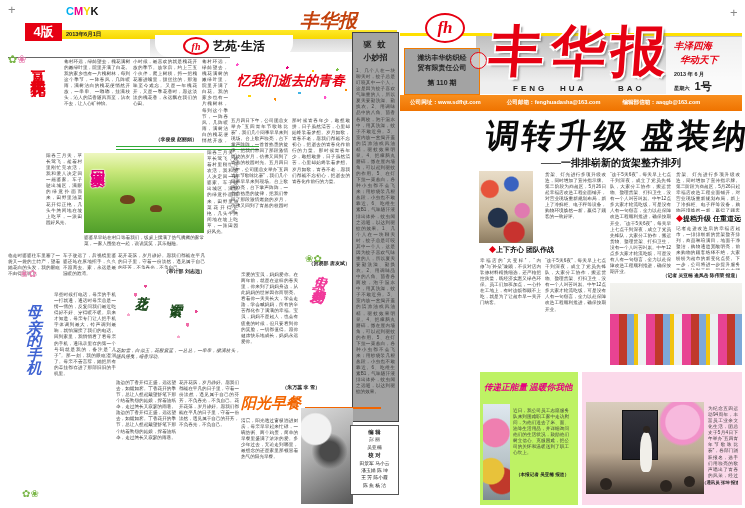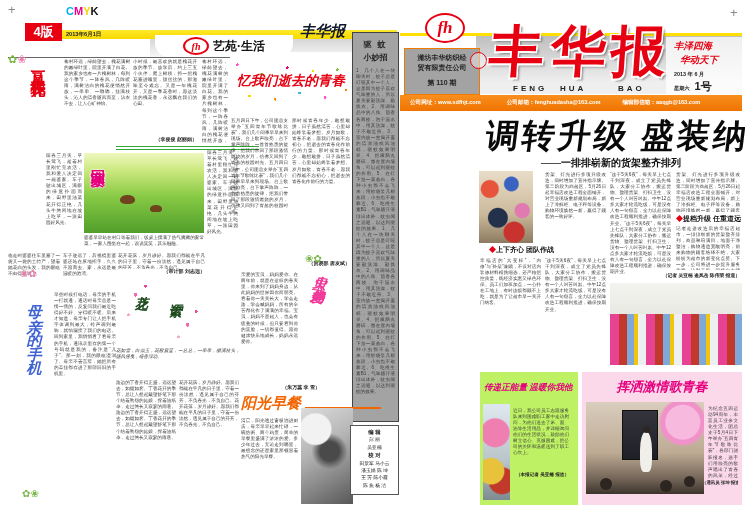--- a/index.html
+++ b/index.html
@@ -96,21 +96,21 @@
   <div class="abs crop" style="left:730px;top:487px;">+</div>
 
   <div class="abs ystripe" style="left:25px;top:30px;width:372px;height:9px;"></div>
   <div class="abs badge" style="left:25px;top:23px;width:37px;height:18px;">4版</div>
   <div class="abs" style="left:66px;top:31px;font-size:5.6px;font-weight:bold;color:#222;">2013年6月1日</div>
   <div class="abs swoosh" style="left:150px;top:39px;width:247px;height:18px;"></div>
   <div class="abs tab" style="left:155px;top:35px;width:138px;height:22px;">
     <span class="fhlogo" style="width:22px;height:14px;font-size:10px;">fh</span>
     <span style="font-size:12px;font-weight:bold;color:#111;">艺苑·生活</span>
   </div>
-  <div class="abs" style="left:300px;top:22px;font-size:15px;font-weight:900;font-style:italic;color:#0f172a;font-family:'Liberation Serif',serif;">丰华报</div>
+  <div class="abs" style="left:300px;top:8px;font-size:19px;font-weight:900;font-style:italic;color:#c2410c;font-family:'Liberation Serif',serif;">丰华报</div>
   <div class="abs" style="left:8px;top:57px;width:389px;height:1px;background:#666;"></div>
 
   <div class="abs" style="left:8px;top:54px;width:30px;height:40px;color:#7ab648;font-size:11px;line-height:1;">✿<span style="color:#e87fb0;">❀</span></div>
   <div class="abs v serif" style="left:28px;top:60px;height:130px;font-size:15px;font-weight:bold;color:#e60012;letter-spacing:2px;">又是一年槐花开</div>
   <div class="abs body-txt" style="left:64px;top:59px;width:66px;height:87px;">葡村环远，绿荫望去，槐花满树的嫩绿叶里，院里开满了白花。我的家乡也有一片槐树林，每到这个季节，一阵春风，几阵暖雨，满树洁白的槐花便悄然开放，一串串、一嘟嘟，挂满枝头，沁人的清香随风而至，沾衣不去，让人心旷神怡。</div>
   <div class="abs body-txt" style="left:133px;top:59px;width:64px;height:74px;">小时候，最喜欢的就是槐花开放的季节。放学后，约上三五个伙伴，爬上树杈，捋一把槐花塞进嘴里，甜丝丝的，那滋味至今难忘。又是一年槐花开，又是一季花香时，愿这淡淡的槐花香，永远飘在我们的心田。</div>
   <div class="abs byline" style="left:140px;top:136px;width:57px;">（李俊俊 赵丽娟）</div>
   <div class="abs greenline" style="left:116px;top:146px;width:143px;"></div>
   <div class="abs body-txt" style="left:202px;top:59px;width:26px;height:85px;">葡村环远，绿荫望去，槐花满树的嫩绿叶里，院里开满了白花。我的家乡也有一片槐树林，每到这个季节，一阵春风，几阵暖雨，满树洁白的槐花便悄然开放，一串串、一嘟嘟，挂满枝头，沁人的清香随风而至，沾衣不去，让人心旷神怡。</div>
 
@@ -226,21 +226,20 @@
   <div class="abs ph-market" style="left:610px;top:283px;width:132px;height:82px;"></div>
 
   <div class="abs" style="left:480px;top:372px;width:98px;height:133px;background:#bef264;">
     <div style="margin:10px 4px 0 4px;font-size:8.6px;font-weight:900;font-style:italic;color:#e5007e;white-space:nowrap;">传递正能量 温暖你我他</div>
     <div class="abs ph-warm" style="left:3px;top:32px;width:27px;height:96px;"></div>
     <div class="abs body-txt" style="left:33px;top:36px;width:56px;height:62px;">近日，我公司员工志愿服务队来到困难职工家中走访慰问，为他们送去了米、面、油等生活用品，并详细询问他们的生活状况，鼓励他们树立信心、克服困难，把公司的关怀和温暖送到了职工心坎上。</div>
     <div class="abs byline" style="left:33px;top:100px;width:56px;font-size:4.6px;">（本报记者 吴亚楠 报道）</div>
   </div>
 
   <div class="abs" style="left:582px;top:372px;width:160px;height:133px;background:#fbd9ea;">
-    <div style="margin-top:6px;text-align:center;font-size:13px;font-weight:900;font-style:italic;color:#e5007e;">挥洒激情歌青春</div>
     <div class="abs ph-sing" style="left:4px;top:30px;width:118px;height:92px;">
       <div class="screen" style="left:36px;top:8px;width:34px;height:48px;"></div>
       <div class="figure" style="left:54px;top:30px;width:12px;height:40px;"></div>
       <div class="head" style="left:57px;top:24px;width:7px;height:7px;"></div>
       <div class="head" style="left:14px;top:76px;width:12px;height:12px;"></div>
       <div class="head" style="left:74px;top:78px;width:12px;height:12px;"></div>
       <div class="head" style="left:98px;top:74px;width:11px;height:11px;"></div>
     </div>
     <div class="abs body-txt" style="left:126px;top:34px;width:30px;height:72px;">为纪念五四运动94周年，丰富员工业余文化生活，团总支于5月4日下午举办“五四青年节歌咏比赛”，各部门踊跃报名，选手们用嘹亮的歌声唱出了青春的风采，经过激烈角逐，共评出一、二、三等奖，现场气氛热烈，掌声不断。</div>
     <div class="abs byline" style="left:120px;top:108px;width:36px;font-size:4.4px;">（通讯员 张坤 报道）</div>

